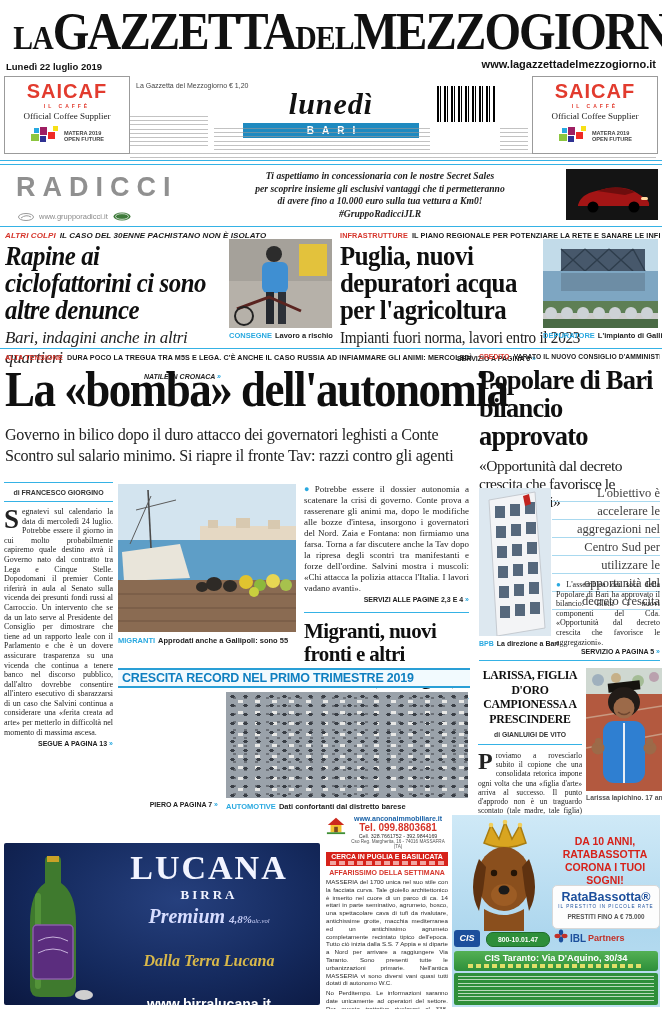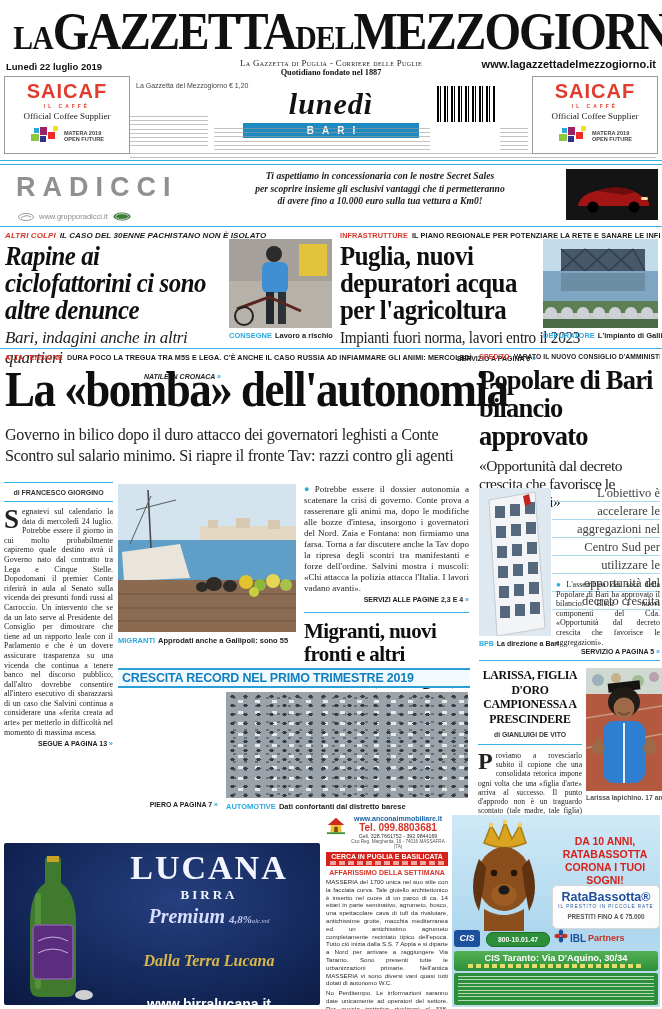--- a/index.html
+++ b/index.html
@@ -55,24 +55,20 @@
 </head>
 <body>
 
 <div class="page">
 
   <div class="abs masthead">
     <span class="m-sm">LA</span><span class="m-lg">GAZZETTA</span><span class="m-sm">DEL</span><span class="m-lg">MEZZOGIORNO</span>
   </div>
 
   <div class="abs sans b" style="top:61px;left:6px;font-size:9.5px;">Lunedì 22 luglio 2019</div>
-  <div class="abs ctr" style="top:58px;left:215px;width:232px;">
-    <div style="font-size:8.8px;font-variant:small-caps;letter-spacing:.4px;color:#222;">La Gazzetta di Puglia - Corriere delle Puglie</div>
-    <div class="b" style="font-size:8.3px;">Quotidiano fondato nel 1887</div>
-  </div>
   <div class="abs sans b rt" style="top:58px;right:6px;font-size:11px;">www.lagazzettadelmezzogiorno.it</div>
 
   <div class="abs ctr" style="top:76px;left:4px;width:124px;height:76px;border:1px solid #9b9b9b;">
     <div class="sans b" style="font-size:20px;letter-spacing:1px;color:#e23b2e;margin-top:3px;">SAICAF</div>
     <div class="sans b" style="font-size:5px;letter-spacing:3px;color:#e23b2e;">IL CAFFÈ</div>
     <div style="font-size:9px;color:#222;margin-top:2px;">Official Coffee Supplier</div>
     <div style="display:flex;justify-content:center;align-items:center;gap:4px;margin-top:3px;">
       <span>
         <svg width="30" height="20" viewBox="0 0 30 20">
           <rect x="1" y="10" width="8" height="7" fill="#8cc63f"></rect>
@@ -134,20 +130,21 @@
       <span class="sans" style="font-size:7.5px;color:#8a8a8a;">www.grupporadicci.it</span>
       <span><svg width="18" height="9" viewBox="0 0 18 9">
             <ellipse cx="9" cy="4.5" rx="8.5" ry="4" fill="#3e7a3a"></ellipse>
             <ellipse cx="9" cy="4.5" rx="6.5" ry="2.8" fill="none" stroke="#fff" stroke-width=".7"></ellipse>
           </svg></span>
     </div>
     <div class="abs i b ctr" style="top:3px;left:200px;width:360px;font-size:9.6px;line-height:12.5px;color:#222;">
       <div>Ti aspettiamo in concessionaria con le nostre Secret Sales</div>
       <div>per scoprire insieme gli esclusivi vantaggi che ti permetteranno</div>
       <div>di avere fino a 10.000 euro sulla tua vettura a Km0!</div>
+      <div>#GruppoRadicciJLR</div>
     </div>
     <div class="abs photo" style="top:2px;left:566px;width:92px;height:51px;background:#141414;">
       <svg width="92" height="51" viewBox="0 0 92 51">
         <rect width="92" height="51" fill="#141414"></rect>
         <path d="M12 36 Q15 25 30 22 L42 19 Q60 17 71 24 L80 30 Q84 33 83 37 L12 37 Z" fill="#a31515"></path>
         <path d="M31 22 L42 19 Q57 17 69 23 L59 26 Z" fill="#6e0d0d"></path>
         <circle cx="27" cy="38" r="5.5" fill="#000"></circle>
           <circle cx="68" cy="38" r="5.5" fill="#000"></circle>
         <rect x="75" y="28" width="7" height="3" rx="1.5" fill="#ffd9a0"></rect>
       </svg>

